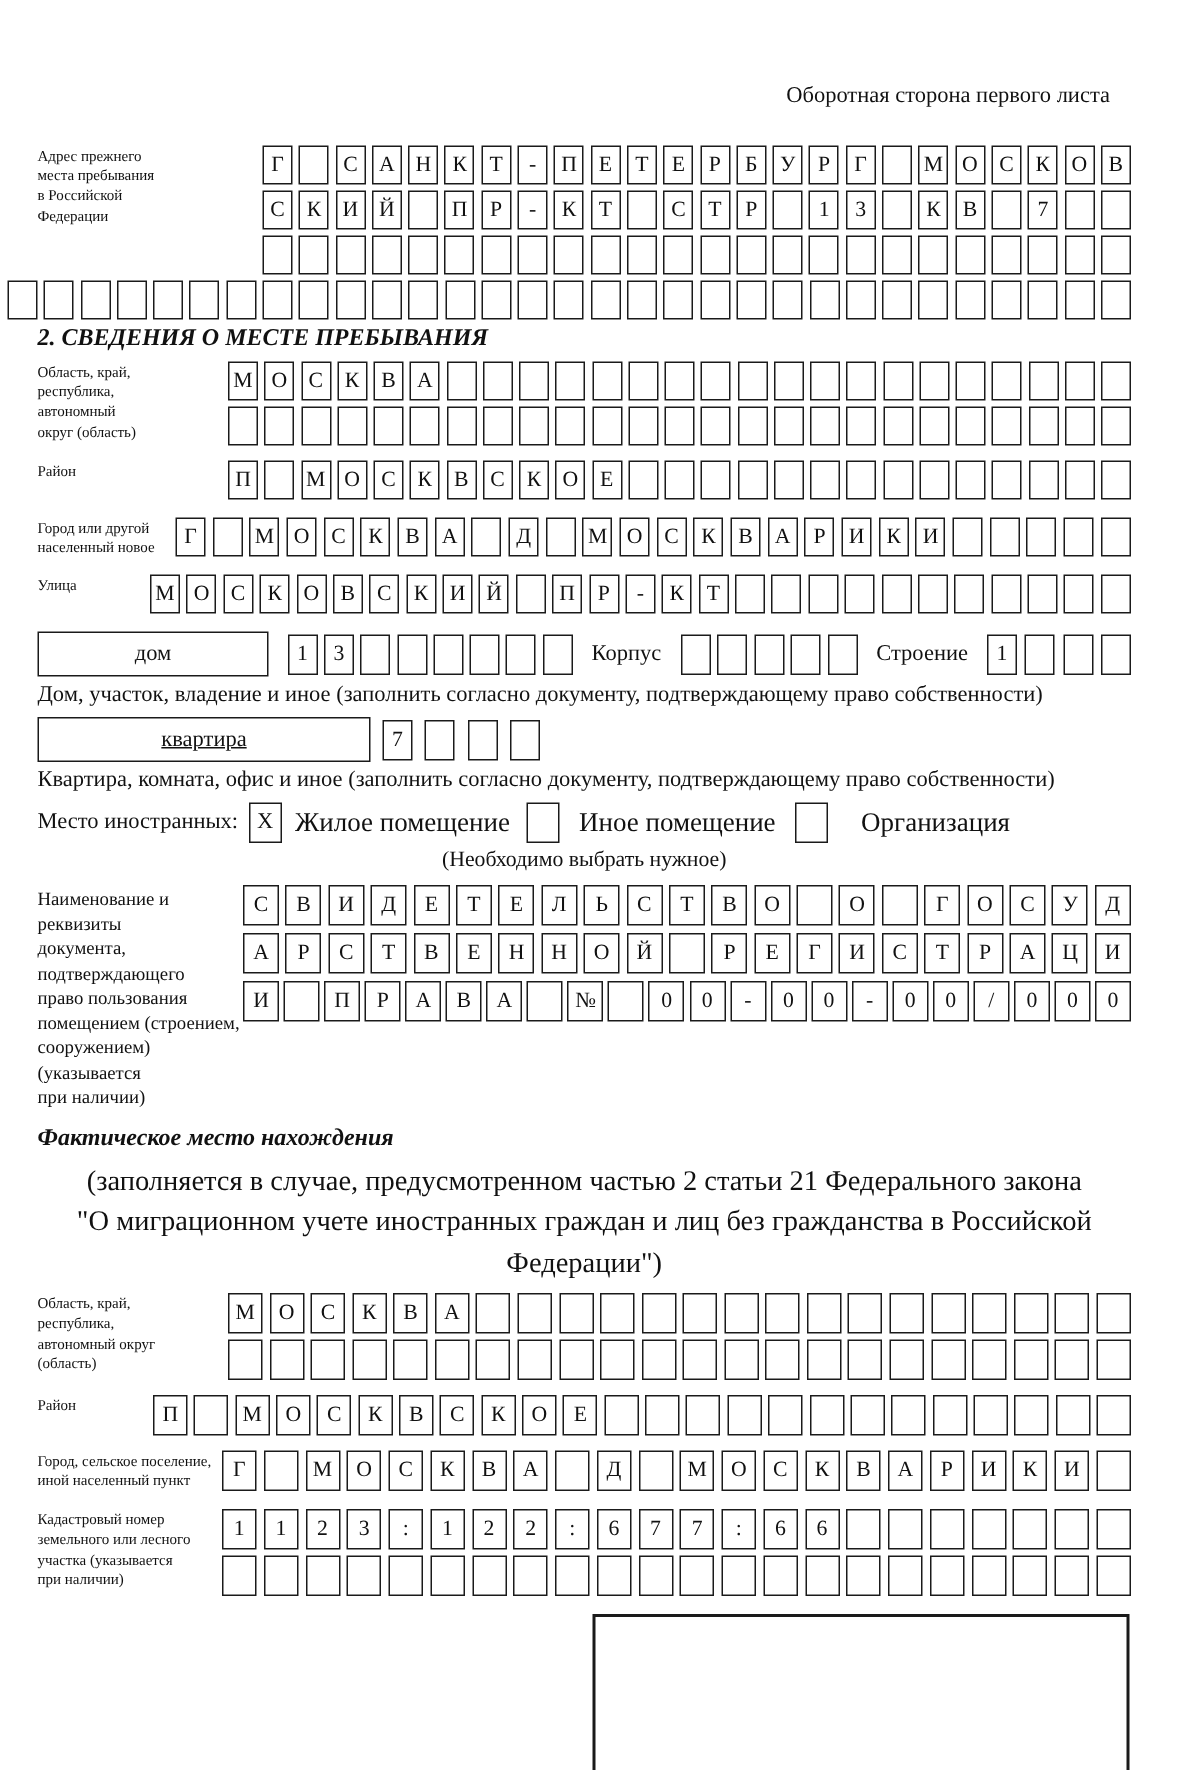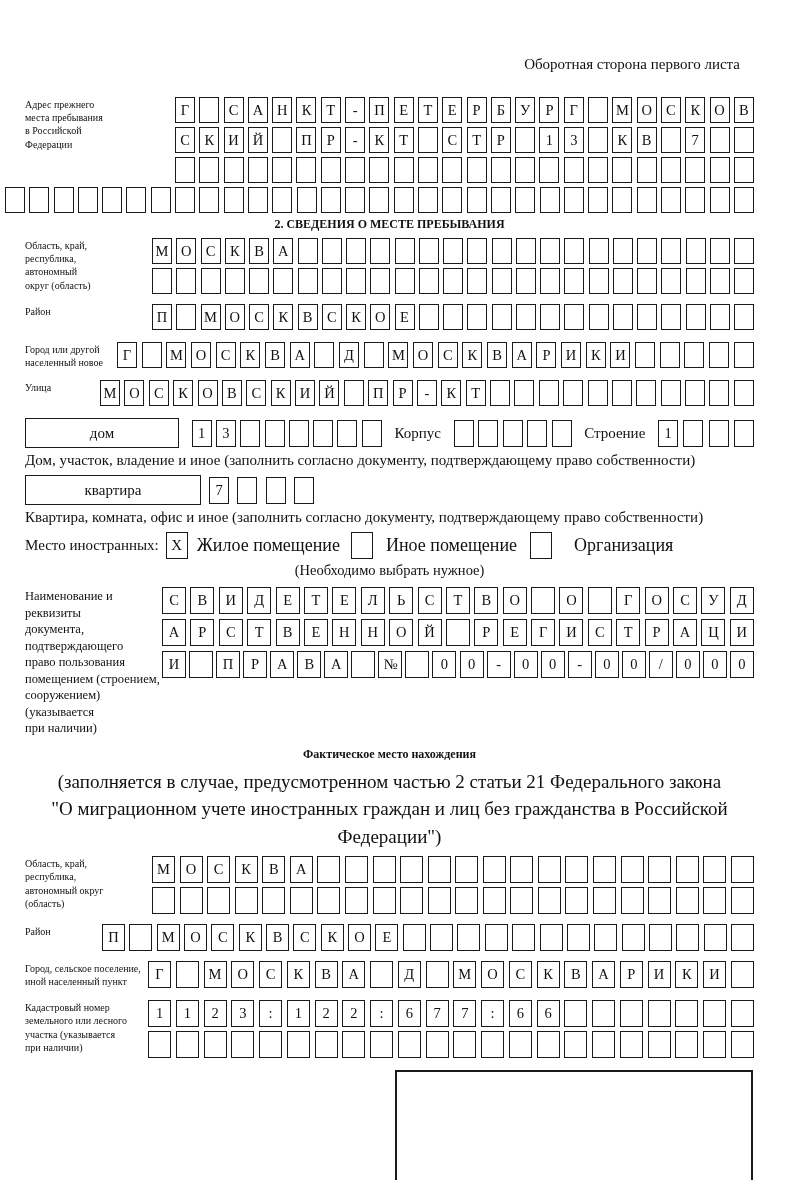--- a/index.html
+++ b/index.html
@@ -17,37 +17,37 @@
   .cell {
     width:20px; height:26px; flex:0 0 auto;
     border:1.6px solid #1a1a1a;
     display:flex; align-items:center; justify-content:center;
     font-size:14.5px; font-family:"Liberation Serif", serif;
   }
   .lg .cell { width:23px; height:27px; }
   .doc .cell { width:24px; height:27px; }
 
   .note-c { text-align:center; font-size:14.5px; margin:2px 0 4px 0; }
-  .sect-title { text-align:center; font-size:12px; font-weight:bold; margin:4px 0 6px 0; }
+  .sect-title { text-align:left; font-size:16px; font-weight:bold; margin:4px 0 6px 0;font-style:italic; }
 
   .w150 { flex:0 0 150px; }
   .w127 { flex:0 0 127px; }
   .w92  { flex:0 0 92px;  }
   .w75  { flex:0 0 75px;  }
   .w137 { flex:0 0 137px; font-size:12.5px; }
   .w77  { flex:0 0 77px;  }
   .w123 { flex:0 0 123px; }
   .mt6 { margin-top:6px; } .mt8 { margin-top:8px; }
 
   .overflow-row { margin-left:-20px; margin-top:0; }
 
   .houserow { display:flex; align-items:center; justify-content:space-between; margin-top:8px; }
   .labelbox { border:1.8px solid #1a1a1a; height:30px; display:flex; align-items:center; justify-content:center; font-size:15px; }
   .labelbox.dom { width:154px; }
-  .labelbox.kv  { width:176px; }
+  .labelbox.kv  { width:222px;text-decoration:underline; }
   .inline-cap { font-size:15px; white-space:nowrap; }
   .grp { display:flex; justify-content:space-between; align-items:center; }
   .grp .cell { width:20px; height:27px; }
   .g190 { width:190px; } .g118 { width:118px; } .g96 { width:96px; } .g105 { width:105px; }
 
   .plain-note { font-size:15px; margin:4px 0 6px 0; }
 
   .stayrow { display:flex; align-items:center; margin-top:6px; }
   .stay-label { font-size:15px; }
   .chk { width:22px; height:27px; border:1.6px solid #1a1a1a; display:flex; align-items:center; justify-content:center; font-size:15px; flex:0 0 auto; }

